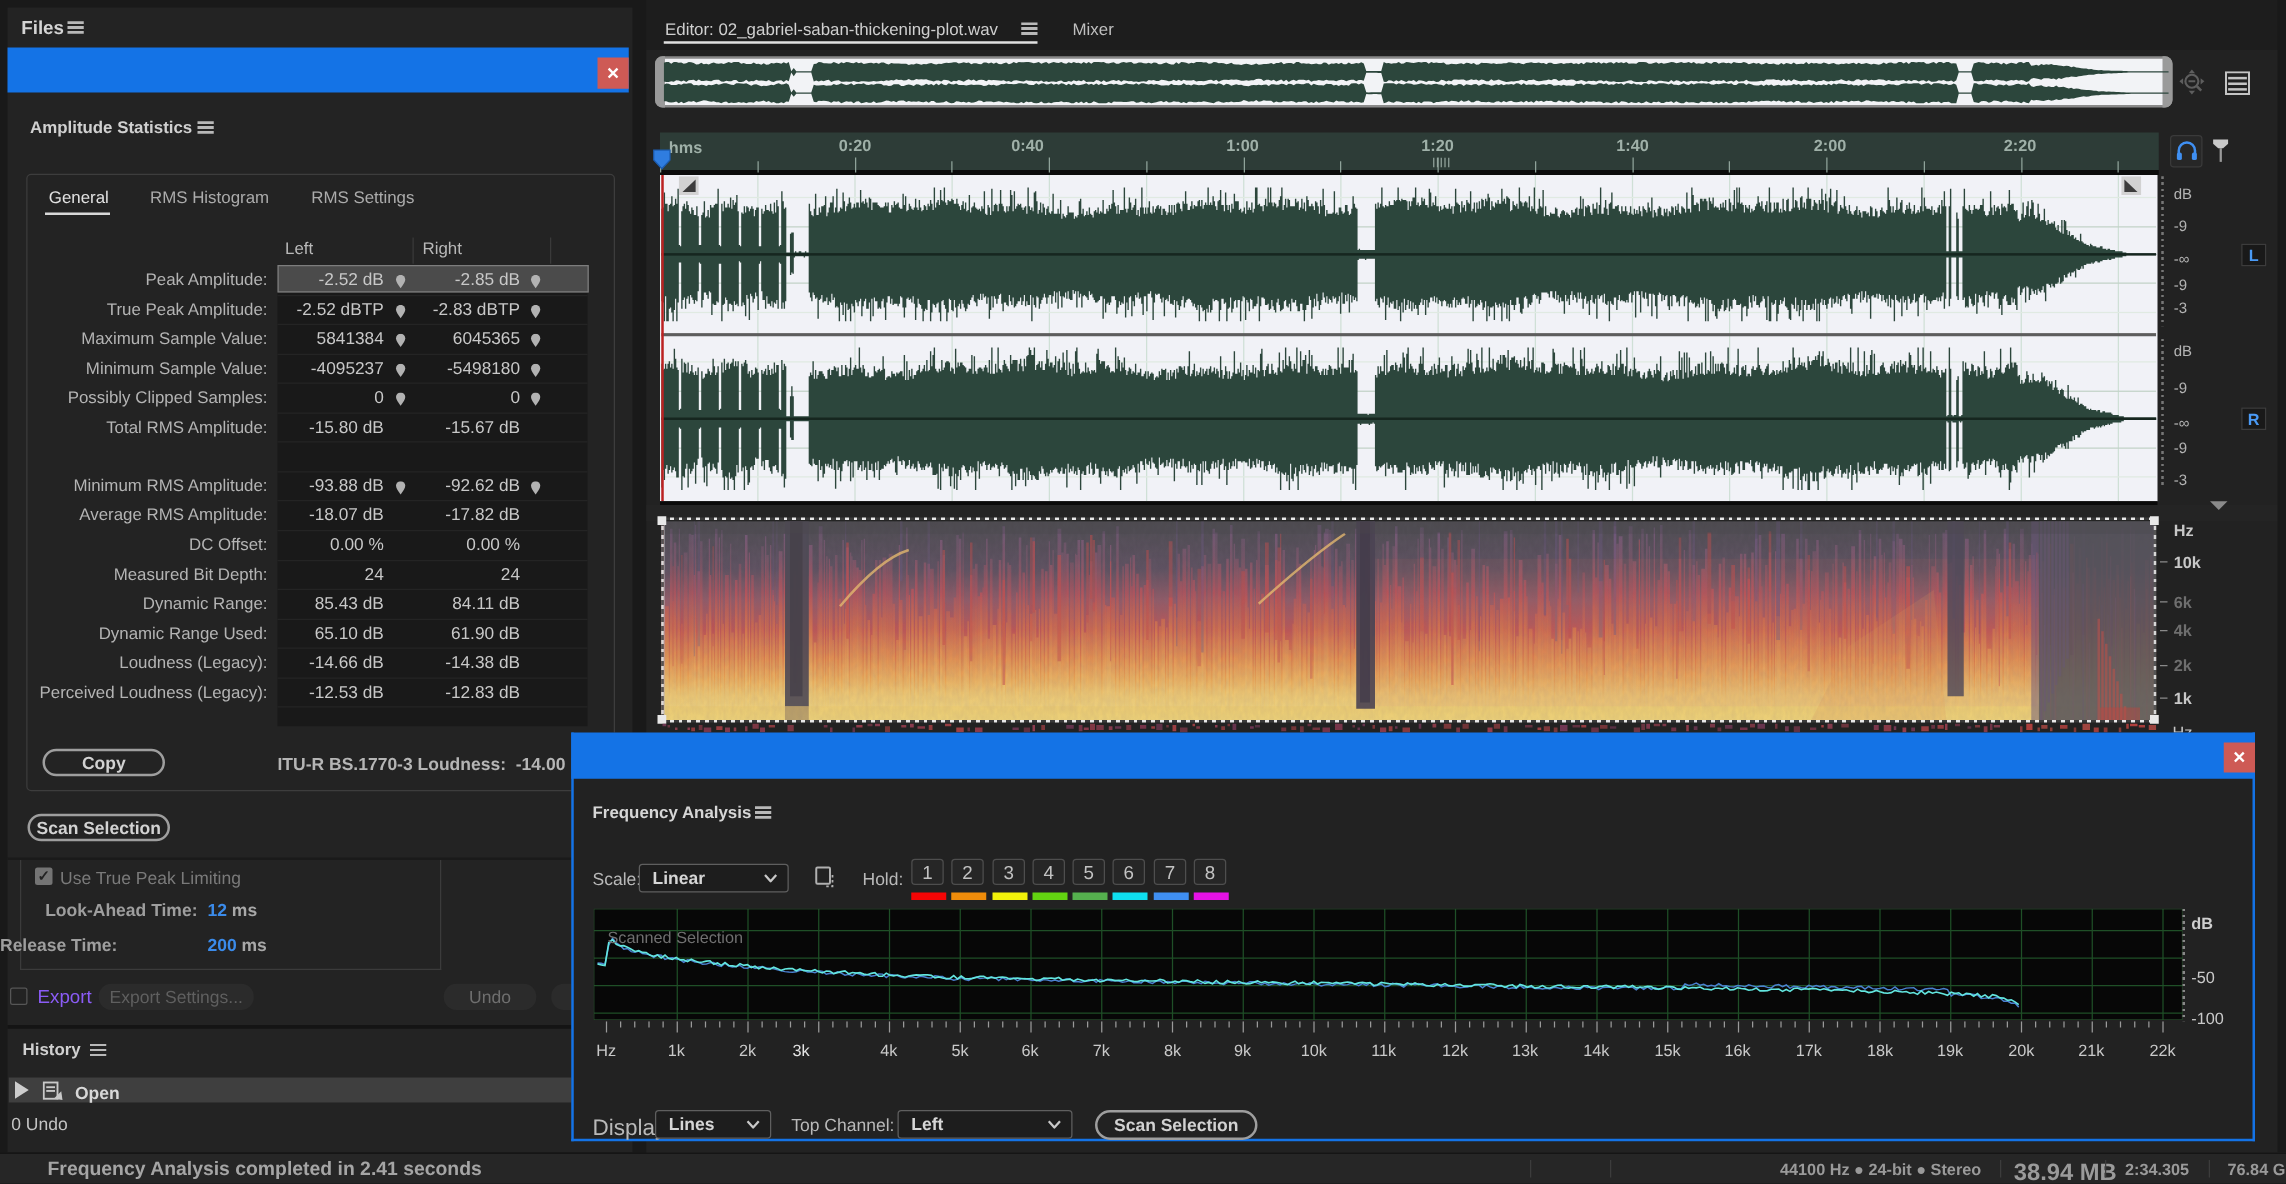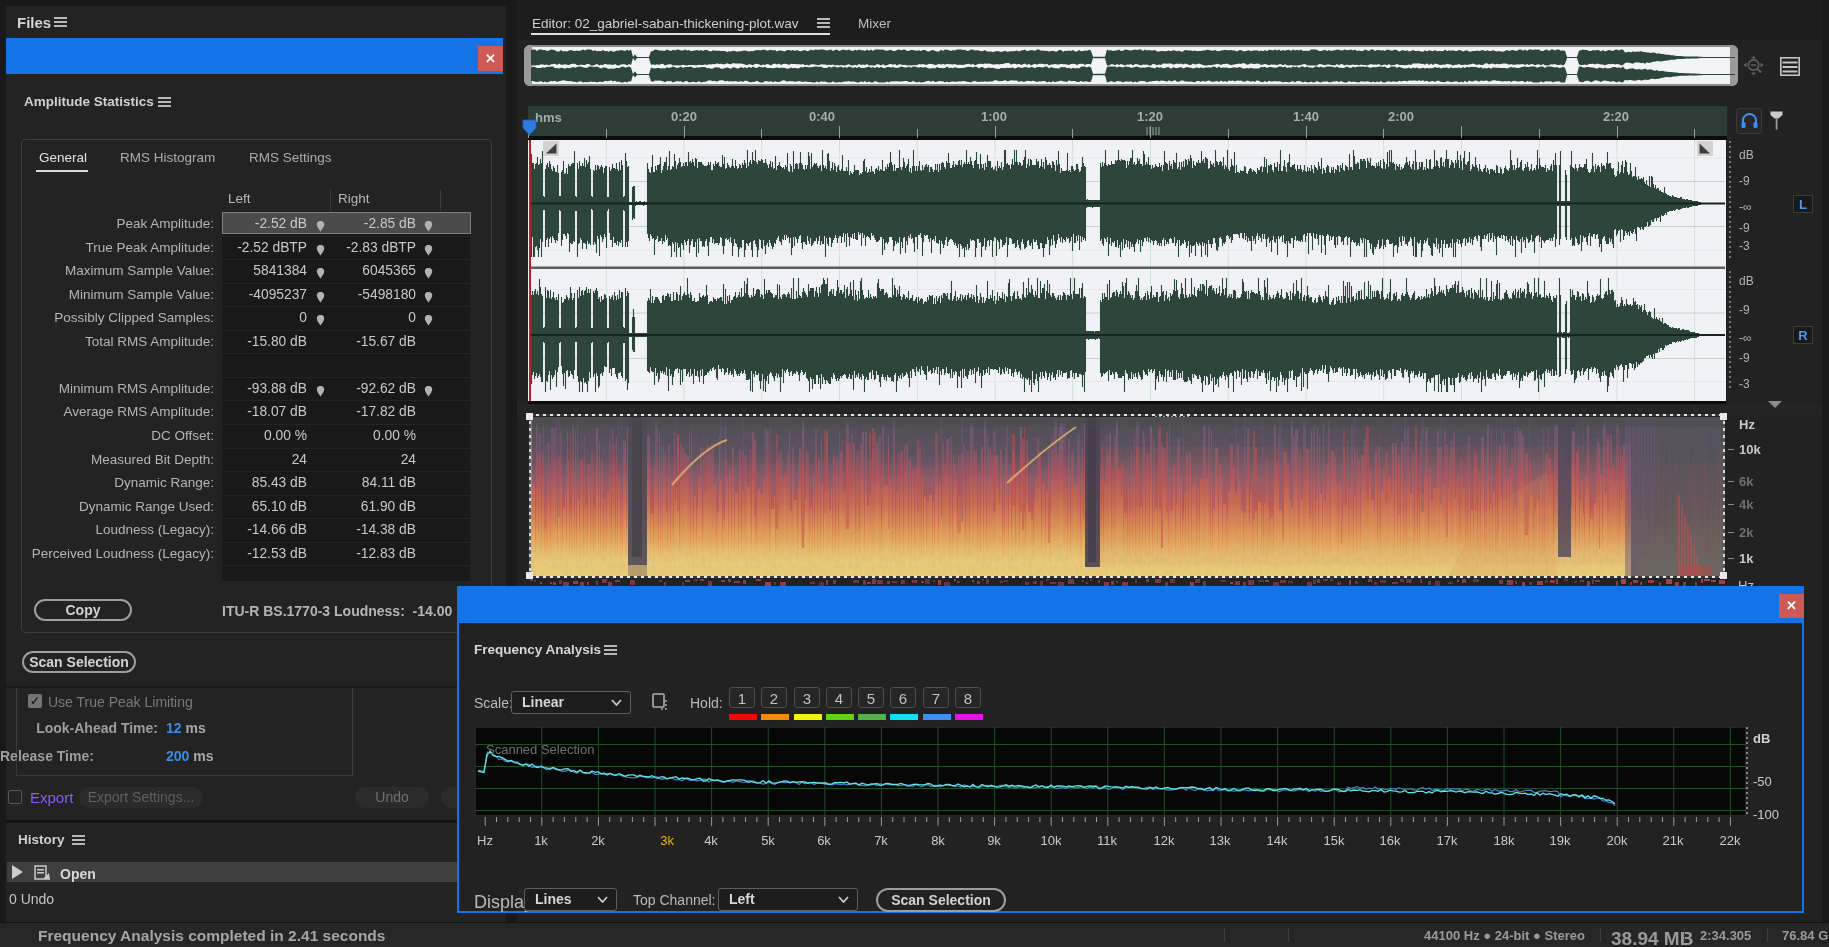--- a/index.html
+++ b/index.html
@@ -243,21 +243,21 @@
 
 <div class="abs" style="left:528px;top:106px;width:1199px;height:30px;background:#2d3c37"></div>
     <div class="abs" style="left:528px;top:136px;width:1199px;height:4px;background:#0c0c0c"></div>
     <div class="abs" style="left:529px;top:140px;width:1196px;height:1px;background:#cfe5cf"></div>
 <div class="abs" style="left:535px;top:110px;font-size:13px;font-weight:bold;color:#9fb0a8">hms</div>
 <div style="position:absolute;left:654px;top:109px;width:60px;text-align:center;font-size:13px;font-weight:bold;color:#9fb0a8">0:20</div>
     <div style="position:absolute;left:809px;top:109px;width:60px;font-size:13px;font-weight:bold;color:#9fb0a8">0:40</div>
     <div style="position:absolute;left:964px;top:109px;width:60px;text-align:center;font-size:13px;font-weight:bold;color:#9fb0a8">1:00</div>
     <div style="position:absolute;left:1120px;top:109px;width:60px;text-align:center;font-size:13px;font-weight:bold;color:#9fb0a8">1:20</div>
     <div style="position:absolute;left:1276px;top:109px;width:60px;text-align:center;font-size:13px;font-weight:bold;color:#9fb0a8">1:40</div>
-    <div style="position:absolute;left:1354px;top:109px;width:60px;text-align:right;font-size:13px;font-weight:bold;color:#9fb0a8">2:00</div>
+    <div style="position:absolute;left:1451px;top:109px;width:60px;text-align:left;font-size:13px;font-weight:bold;color:#9fb0a8">2:00</div>
     <div style="position:absolute;left:1586px;top:109px;width:60px;text-align:center;font-size:13px;font-weight:bold;color:#9fb0a8">2:20</div>
 <div style="position:absolute;left:528.0px;top:126px;width:1px;height:12px;background:#8fa39a"></div>
     <div style="position:absolute;left:605.8px;top:129px;width:1px;height:9px;background:#8fa39a"></div>
     <div style="position:absolute;left:683.5px;top:126px;width:1px;height:12px;background:#8fa39a"></div>
     <div style="position:absolute;left:761.2px;top:129px;width:1px;height:9px;background:#8fa39a"></div>
     <div style="position:absolute;left:839.0px;top:126px;width:1px;height:12px;background:#8fa39a"></div>
     <div style="position:absolute;left:916.8px;top:129px;width:1px;height:9px;background:#8fa39a"></div>
     <div style="position:absolute;left:994.5px;top:126px;width:1px;height:12px;background:#8fa39a"></div>
     <div style="position:absolute;left:1072.2px;top:129px;width:1px;height:9px;background:#8fa39a"></div>
     <div style="position:absolute;left:1150.0px;top:126px;width:1px;height:12px;background:#8fa39a"></div>
@@ -1419,21 +1419,21 @@
       <rect x="1198.3" y="0" width="1" height="9" fill="#9a9a9a"></rect>
       <rect x="1209.6" y="0" width="1" height="5" fill="#9a9a9a"></rect>
       <rect x="1220.9" y="0" width="1" height="5" fill="#9a9a9a"></rect>
       <rect x="1232.3" y="0" width="1" height="5" fill="#9a9a9a"></rect>
       <rect x="1243.6" y="0" width="1" height="5" fill="#9a9a9a"></rect>
       <rect x="1254.9" y="0" width="1" height="9" fill="#9a9a9a"></rect>
     </svg>
 <div style="position:absolute;left:465px;top:833px;width:40px;text-align:center;font-size:13px;color:#c9c9c9">Hz</div>
     <div style="position:absolute;left:521px;top:833px;width:40px;text-align:center;font-size:13px;color:#c9c9c9">1k</div>
     <div style="position:absolute;left:578px;top:833px;width:40px;text-align:center;font-size:13px;color:#c9c9c9">2k</div>
-    <div style="position:absolute;left:634px;top:833px;width:40px;text-align:right;font-size:13px;color:#eab308">3k</div>
+    <div style="position:absolute;left:634px;top:833px;width:40px;text-align:left;font-size:13px;color:#e5e5e5">3k</div>
     <div style="position:absolute;left:691px;top:833px;width:40px;text-align:center;font-size:13px;color:#c9c9c9">4k</div>
     <div style="position:absolute;left:748px;top:833px;width:40px;text-align:center;font-size:13px;color:#c9c9c9">5k</div>
     <div style="position:absolute;left:804px;top:833px;width:40px;text-align:center;font-size:13px;color:#c9c9c9">6k</div>
     <div style="position:absolute;left:861px;top:833px;width:40px;text-align:center;font-size:13px;color:#c9c9c9">7k</div>
     <div style="position:absolute;left:918px;top:833px;width:40px;text-align:center;font-size:13px;color:#c9c9c9">8k</div>
     <div style="position:absolute;left:974px;top:833px;width:40px;text-align:center;font-size:13px;color:#c9c9c9">9k</div>
     <div style="position:absolute;left:1031px;top:833px;width:40px;text-align:center;font-size:13px;color:#c9c9c9">10k</div>
     <div style="position:absolute;left:1087px;top:833px;width:40px;text-align:center;font-size:13px;color:#c9c9c9">11k</div>
     <div style="position:absolute;left:1144px;top:833px;width:40px;text-align:center;font-size:13px;color:#c9c9c9">12k</div>
     <div style="position:absolute;left:1200px;top:833px;width:40px;text-align:center;font-size:13px;color:#c9c9c9">13k</div>

